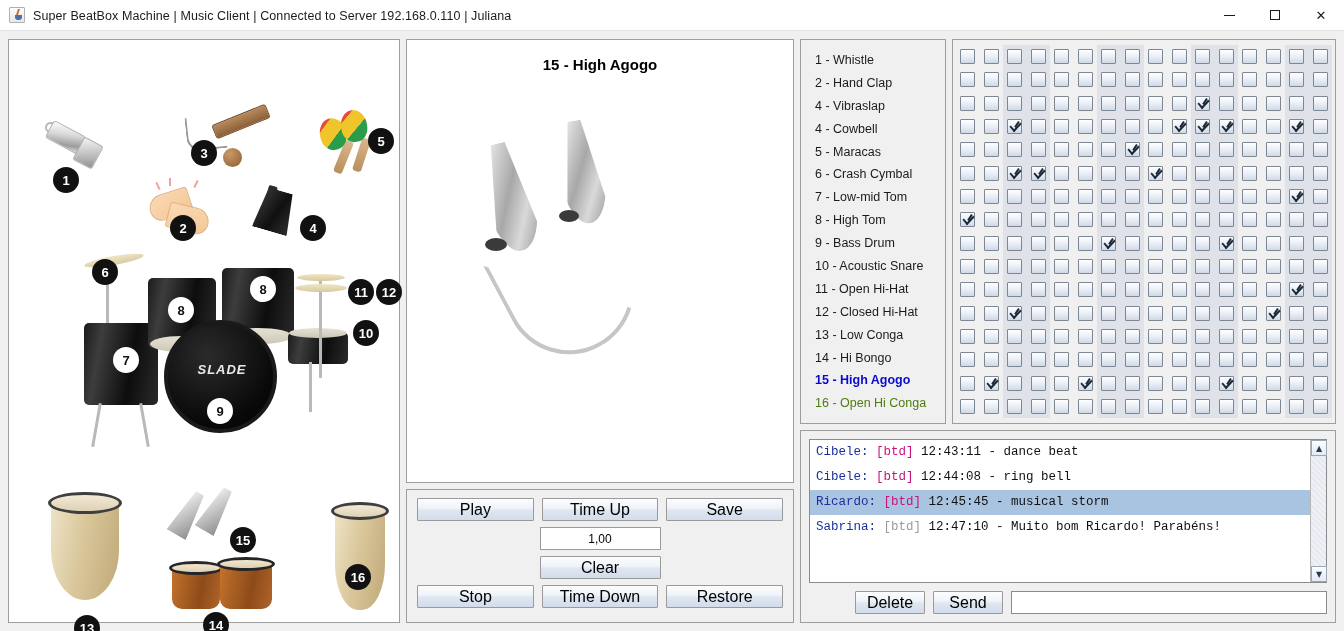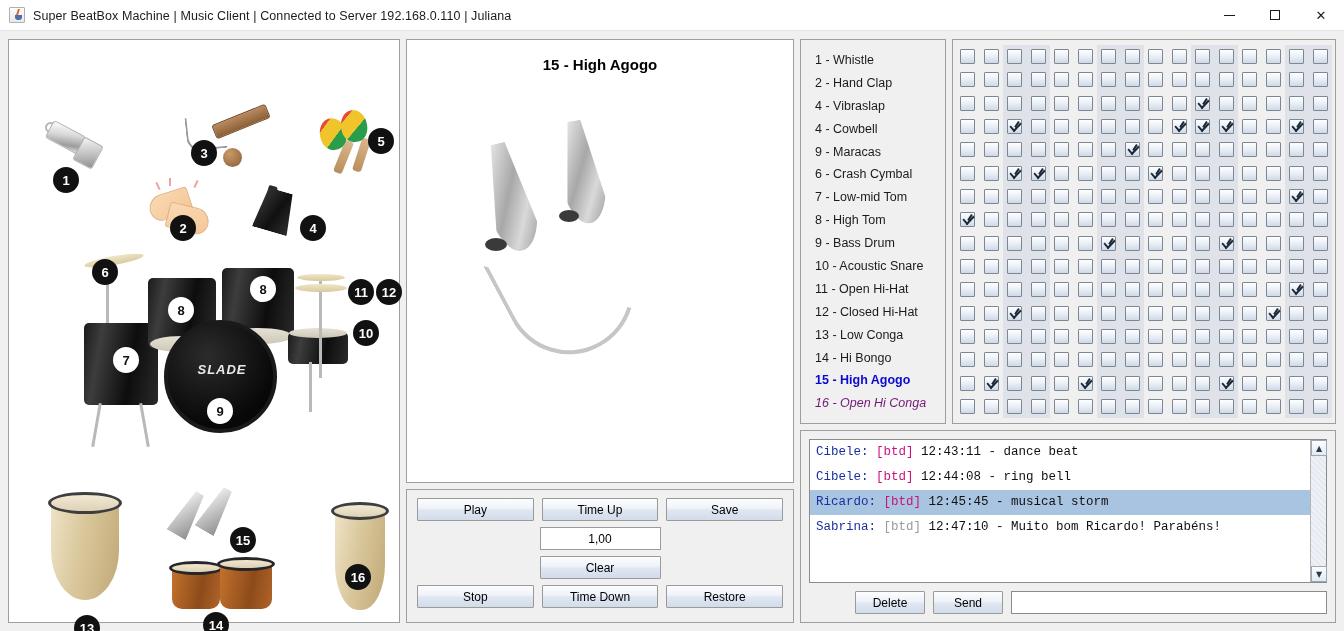--- a/index.html
+++ b/index.html
@@ -228,21 +228,21 @@
     background:#f0f0f0; border:1px solid #9e9e9e;
     padding: 8px 10px;
     display: flex; flex-direction: column; align-items: center;
     gap: 6px;
   }
   .ctl-row { display:flex; gap: 8px; justify-content:center; width: 100%; }
   .sbtn {
     height: 23px;
     border: 1px solid #9a9a9a;
     background: linear-gradient(#fcfdfe 0%,#eef2f8 46%,#dfe7f2 52%,#d2dcea 100%);
-    font-size: 12px; color: #000;
+    font-size: 16px; color: #000;
     display:flex; align-items:center; justify-content:center;
     border-radius: 1px;
     cursor: default;
   }
   .sbtn.w1 { width: 121px; }
   .tempo-field {
     width: 121px; height: 23px;
     background: #fff; border: 1px solid #9a9a9a;
     display:flex; align-items:center; justify-content:center;
     font-size: 12px; color:#000;
@@ -258,21 +258,21 @@
     padding: 9px 0 0 0;
     display: flex; flex-direction: column;
   }
   .instr-item {
     height: 22.9px; line-height: 22.9px;
     padding-left: 14px;
     font-size: 12.5px; color: #1b1b1b;
     white-space: nowrap;
   }
   .instr-item.selected { color: #0a0ad0; font-weight: bold; }
-  .instr-item.dim { color: #701a75; font-style: italic; }
+  .instr-item.dim { color: #4d7c0f; }
 
   .grid-panel {
     flex: 1 1 auto;
     background: #f0f0f0; border:1px solid #9e9e9e;
     padding: 5px 3px;
     display: flex; flex-direction: column;
   }
   .grid-row { display:flex; flex: 1 1 0; min-height:0; }
   .grid-cell {
     flex: 1 1 0;
@@ -494,21 +494,21 @@
       </div>
     </div>
 
     <div class="right-col">
       <div class="right-top">
         <div class="instr-list-panel" id="instr-list">
             <div class="instr-item">1 - Whistle</div>
             <div class="instr-item">2 - Hand Clap</div>
             <div class="instr-item">4 - Vibraslap</div>
             <div class="instr-item">4 - Cowbell</div>
-            <div class="instr-item">9 - Maracas</div>
+            <div class="instr-item">5 - Maracas</div>
             <div class="instr-item">6 - Crash Cymbal</div>
             <div class="instr-item">7 - Low-mid Tom</div>
             <div class="instr-item">8 - High Tom</div>
             <div class="instr-item">9 - Bass Drum</div>
             <div class="instr-item">10 - Acoustic Snare</div>
             <div class="instr-item">11 - Open Hi-Hat</div>
             <div class="instr-item">12 - Closed Hi-Hat</div>
             <div class="instr-item">13 - Low Conga</div>
             <div class="instr-item">14 - Hi Bongo</div>
             <div class="instr-item selected">15 - High Agogo</div>

